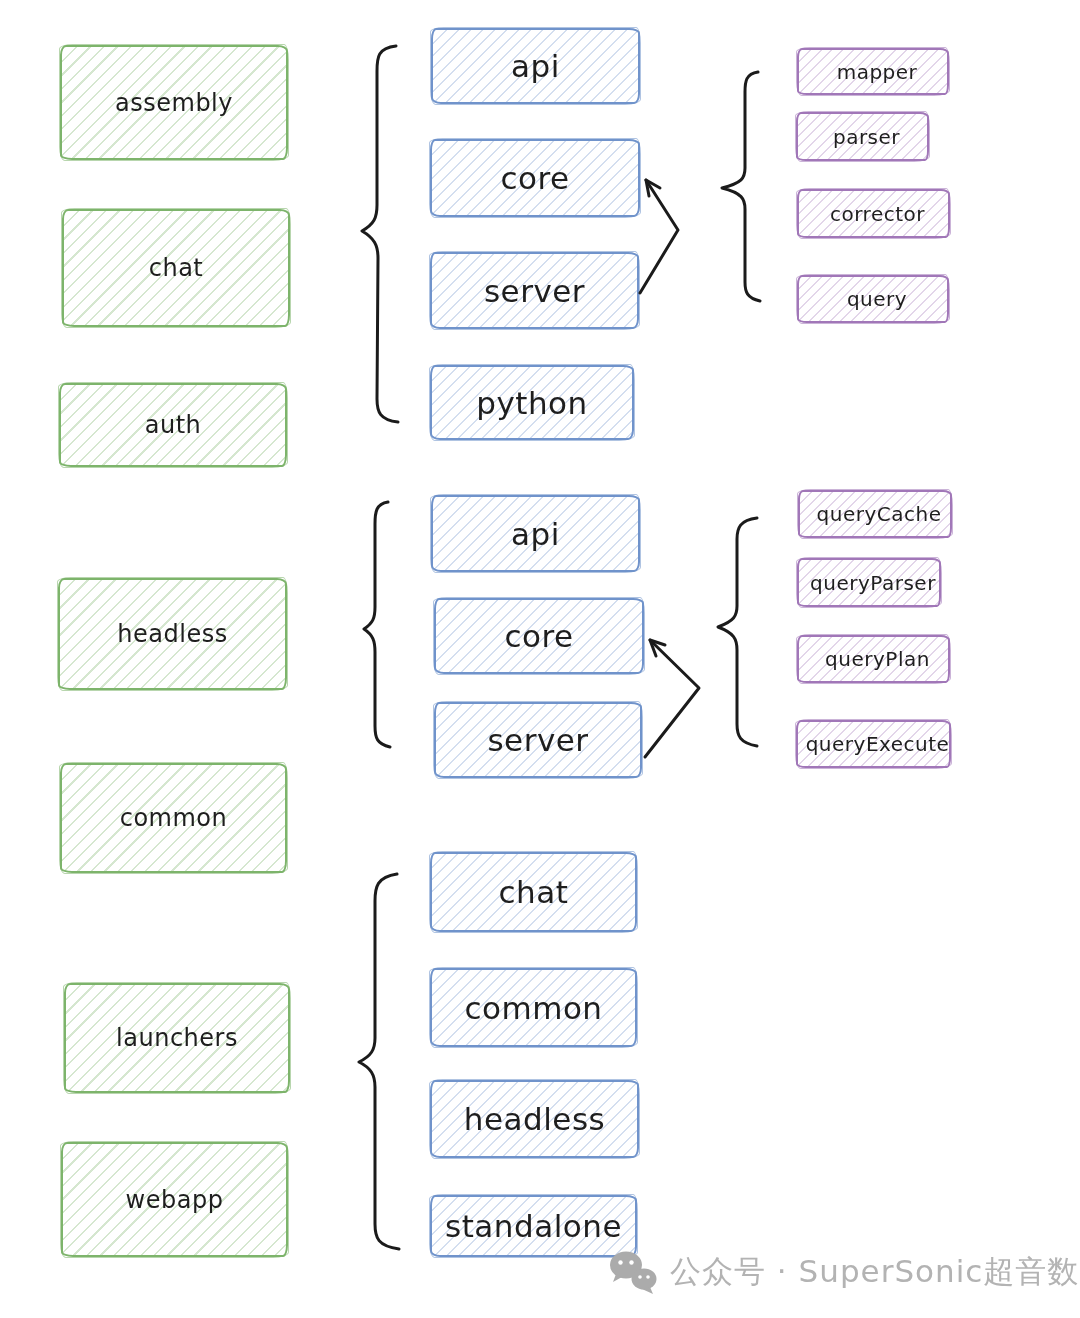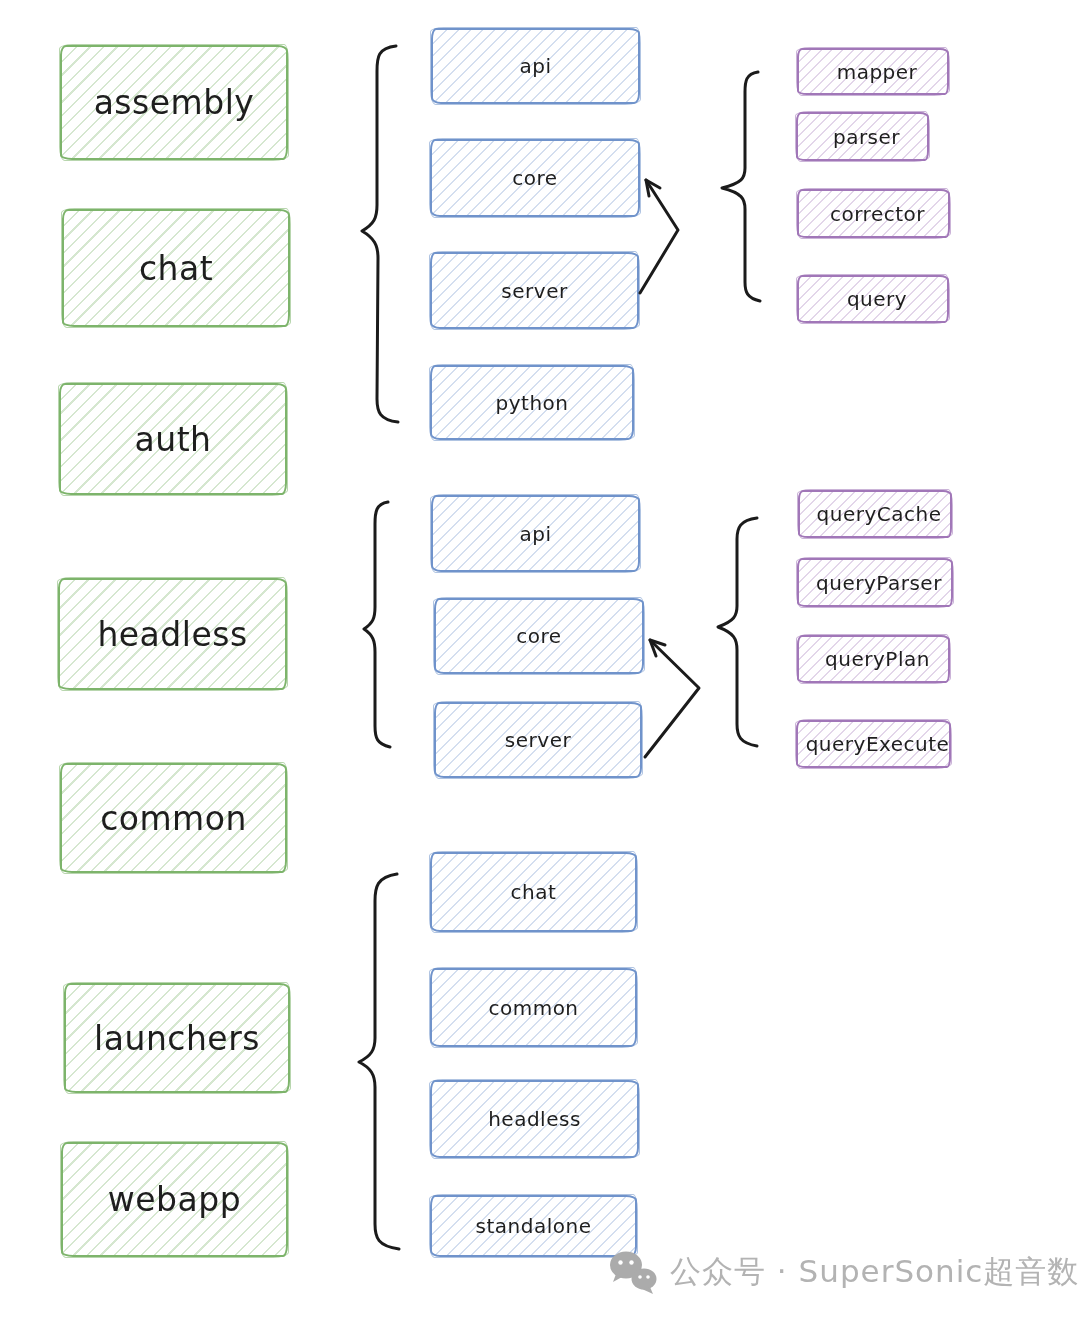--- a/index.html
+++ b/index.html
@@ -22,28 +22,28 @@
   .box::after{
     content:"";position:absolute;inset:-3px;
     border:1.5px solid transparent;
     border-radius:14px 5px 16px 6px / 5px 16px 6px 14px;
     opacity:.55;pointer-events:none;
   }
   .green{
     border:2.5px solid #7db46b;
     border-radius:6px 10px 5px 12px / 10px 6px 12px 5px;
     background-image:repeating-linear-gradient(135deg, rgba(125,180,107,.32) 0px, rgba(125,180,107,.32) 1.6px, transparent 1.6px, transparent 9.5px);
-    font-size:33px;
+    font-size:24px;
   }
   .green::after{border-color:#7db46b;}
   .blue{
     border:2.5px solid #7093cb;
     border-radius:5px 11px 6px 10px / 11px 5px 10px 6px;
     background-image:repeating-linear-gradient(135deg, rgba(112,147,203,.30) 0px, rgba(112,147,203,.30) 1.6px, transparent 1.6px, transparent 8.5px);
-    font-size:20px;
+    font-size:31px;
   }
   .blue::after{border-color:#7093cb;}
   .purple{
     border:2.5px solid #a177b8;
     border-radius:5px 9px 4px 10px / 9px 5px 10px 4px;
     background-image:repeating-linear-gradient(135deg, rgba(161,119,184,.30) 0px, rgba(161,119,184,.30) 1.4px, transparent 1.4px, transparent 7.5px);
     font-size:20px;
     padding-left:8px;
   }
   .purple::after{border-color:#a177b8;}
@@ -60,21 +60,21 @@
 <body>
 
 <div class="canvas">
 
   <div class="box green" style="left:60px;top:45px;width:228px;height:115px">
       <span class="lbl">assembly</span>
     </div>
   <div class="box green" style="left:62px;top:209px;width:228px;height:118px">
       <span class="lbl">chat</span>
     </div>
-  <div class="box green" style="left:59px;top:383px;width:228px;height:112px">
+  <div class="box green" style="left:59px;top:383px;width:228px;height:84px">
       <span class="lbl">auth</span>
     </div>
   <div class="box green" style="left:58px;top:578px;width:229px;height:112px">
       <span class="lbl">headless</span>
     </div>
   <div class="box green" style="left:60px;top:763px;width:227px;height:110px">
       <span class="lbl">common</span>
     </div>
   <div class="box green" style="left:64px;top:983px;width:226px;height:110px">
       <span class="lbl">launchers</span>
@@ -128,21 +128,21 @@
   <div class="box purple" style="left:797px;top:189px;width:153px;height:49px">
       <span class="lbl">corrector</span>
     </div>
   <div class="box purple" style="left:797px;top:275px;width:152px;height:48px">
       <span class="lbl">query</span>
     </div>
 
   <div class="box purple" style="left:798px;top:490px;width:154px;height:48px">
       <span class="lbl">queryCache</span>
     </div>
-  <div class="box purple" style="left:797px;top:558px;width:156px;height:49px">
+  <div class="box purple" style="left:797px;top:558px;width:144px;height:49px">
       <span class="lbl">queryParser</span>
     </div>
   <div class="box purple" style="left:797px;top:635px;width:153px;height:48px">
       <span class="lbl">queryPlan</span>
     </div>
   <div class="box purple" style="left:796px;top:720px;width:155px;height:48px">
       <span class="lbl">queryExecute</span>
     </div>
 
   <svg class="strokes" viewBox="0 0 1080 1318">

